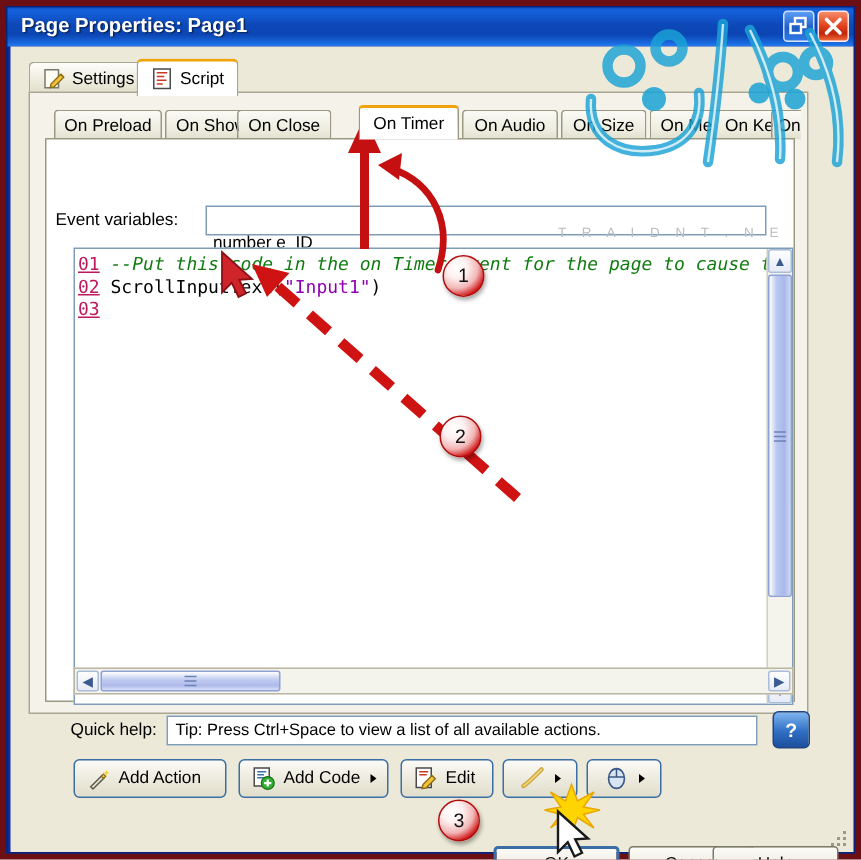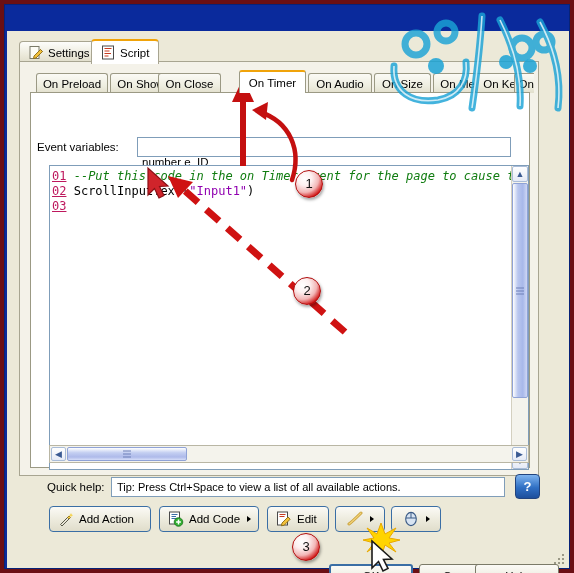--- a/index.html
+++ b/index.html
@@ -211,20 +211,36 @@
     white-space:nowrap;
   }
 </style>
 </head>
 <body>
 
 <div id="root">
 
   <div class="win-outer">
 
+    <div class="titlebar">
+      <div class="title-text">Page Properties: Page1</div>
+      <div class="tb-buttons">
+        <div class="tb-btn">
+          <svg width="19" height="19" viewBox="0 0 19 19">
+            <rect x="7" y="4" width="7" height="6" fill="none" stroke="#ffffff" stroke-width="1.6"></rect>
+            <rect x="4" y="8" width="7" height="6" fill="#1e5fc8" stroke="#ffffff" stroke-width="1.6"></rect>
+          </svg>
+        </div>
+        <div class="tb-btn close">
+          <svg width="19" height="19" viewBox="0 0 19 19">
+            <path d="M5 5 L14 14 M14 5 L5 14" stroke="#ffffff" stroke-width="2.4" stroke-linecap="round"></path>
+          </svg>
+        </div>
+      </div>
+    </div>
 
     <div class="client">
 
       <div class="tabstrip">
         <div class="tab" style="left:0px;">
           <span class="tab-ic">
             <svg width="15" height="15" viewBox="0 0 15 15">
               <rect x="1" y="1.5" width="9" height="12" fill="#fdfdf6" stroke="#7a7a6a" stroke-width="1"></rect>
               <path d="M5 11 L11.5 4.5 L13.5 6.5 L7 13 L4.5 13.5 Z" fill="#f3c13a" stroke="#8a6a12" stroke-width=".9"></path>
               <path d="M11.5 4.5 L13.5 6.5" stroke="#8a6a12" stroke-width=".9"></path>
@@ -410,20 +426,21 @@
       <circle cx="134" cy="58" r="7"></circle>
       <circle cx="158" cy="62" r="7"></circle>
     </g>
     <g fill="none" stroke="#ffffff" stroke-width="1.6" opacity=".75">
       <path d="M22 62 C20 88 40 100 66 96 C88 92 96 76 94 58"></path>
       <path d="M110 12 C108 44 104 76 100 104"></path>
       <path d="M128 16 C140 40 150 70 148 102"></path>
       <path d="M168 18 C182 44 190 72 186 104"></path>
     </g>
   </svg>
+  <div class="wm-text">T R A I D N T . N E</div>
 
   <svg class="anno" viewBox="0 0 574 573">
 
     <g>
       <path d="M243 166 L243 100" stroke="#c41010" stroke-width="6" fill="none"></path>
       <path d="M243 78 L254 102 L232 102 Z" fill="#c41010"></path>
     </g>
 
     <g>
       <path d="M292 180 C302 150 290 122 260 112" stroke="#c41010" stroke-width="4.5" fill="none" stroke-linecap="round"></path>

